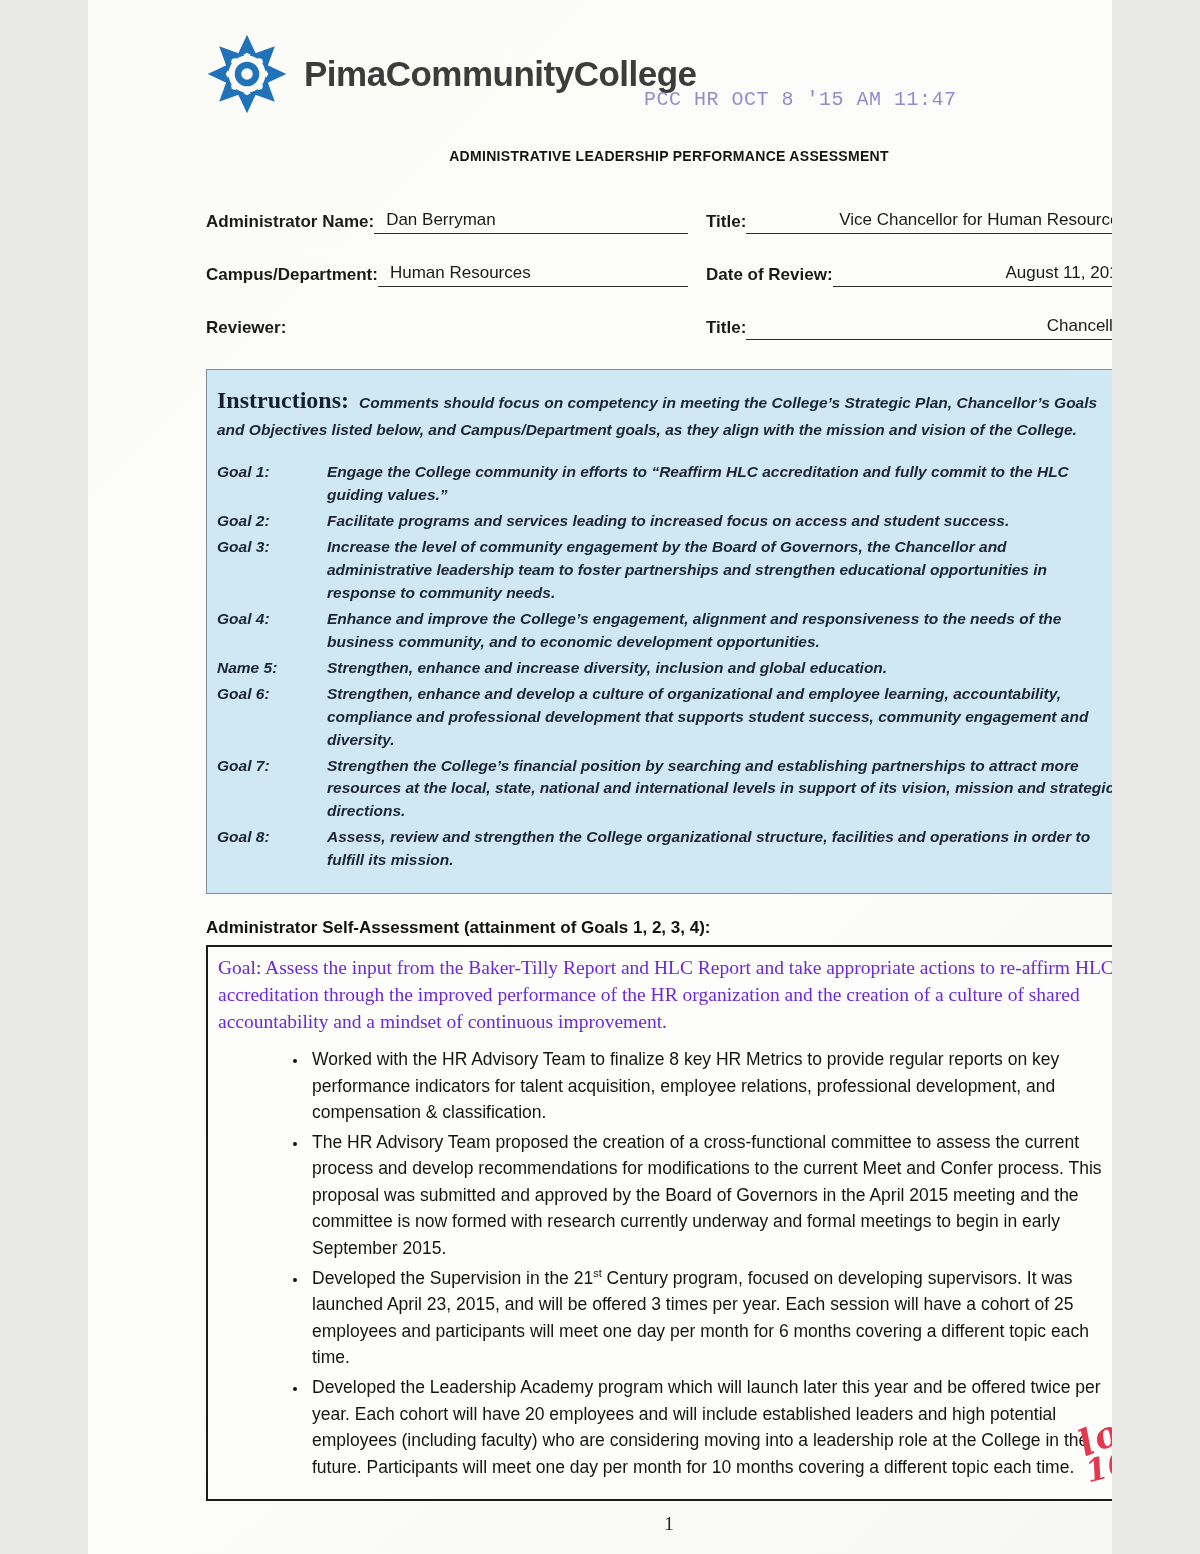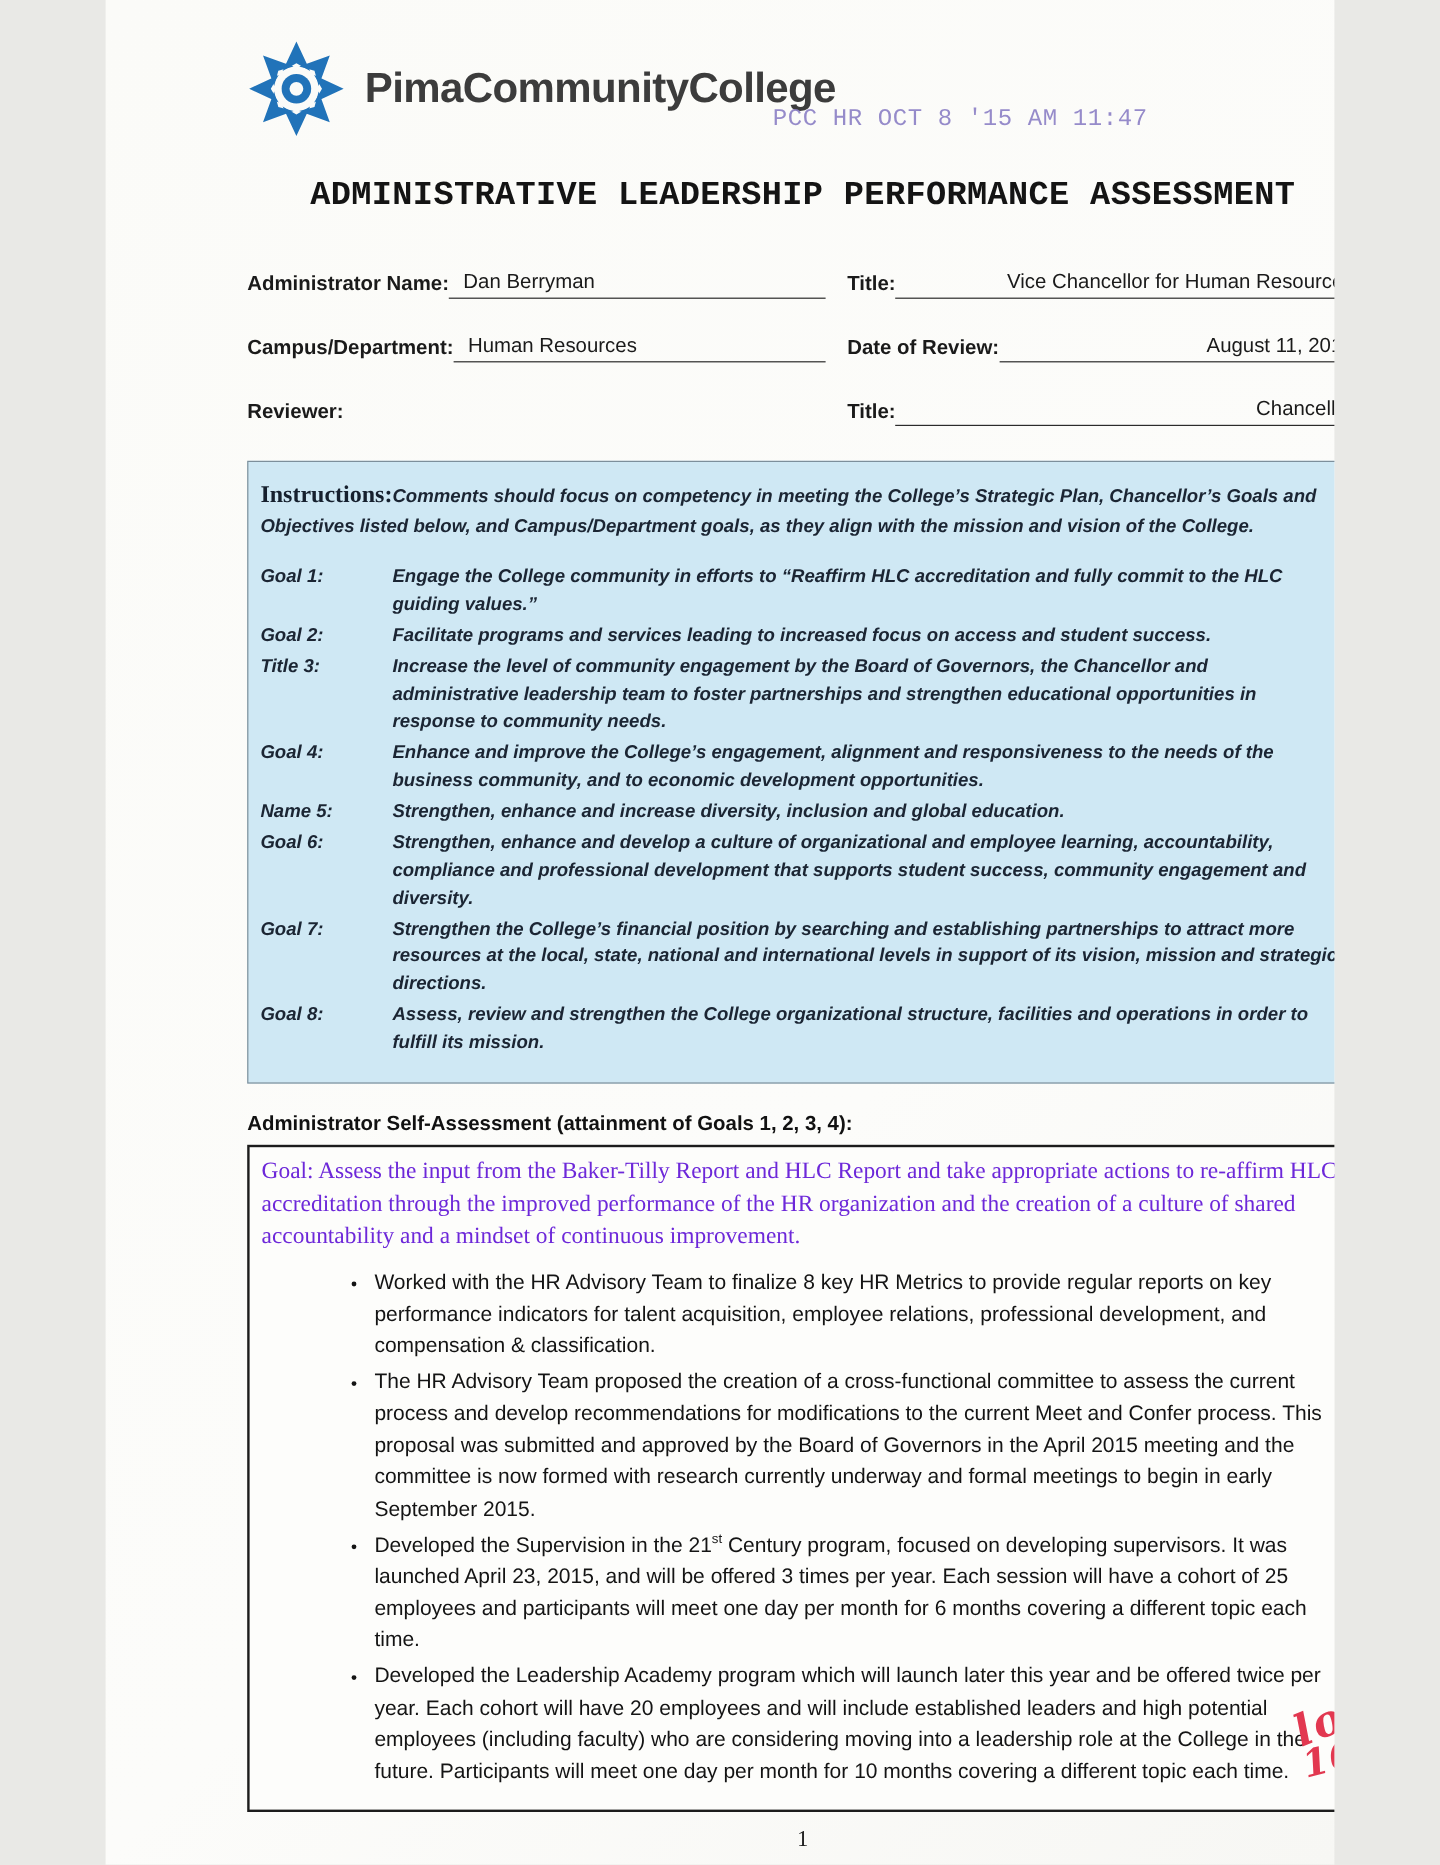--- a/index.html
+++ b/index.html
@@ -14,38 +14,38 @@
   
   .header { display: flex; align-items: center; gap: 16px; margin-top: 30px; position: relative; height: 88px; }
   .logo-icon { width: 82px; height: 82px; flex-shrink: 0; }
   .brand { font-size: 35px; font-weight: bold; color: #3c3c3c; letter-spacing: -0.5px; }
   .stamp {
     position: absolute; left: 438px; top: 58px;
     font-family: "Liberation Mono", monospace; font-size: 20px;
     color: #8b7fc5; letter-spacing: 0.5px; opacity: 0.9; white-space: nowrap;
   }
 
-  .doc-title { text-align: center; font-size: 28px; font-weight: bold; letter-spacing: 0.3px; margin-top: 30px; color: #141414; font-family: Liberation Mono, monospace; }
+  .doc-title { text-align: center; font-size: 14px; font-weight: bold; letter-spacing: 0.3px; margin-top: 30px; color: #141414; }
 
   
   .form { margin-top: 46px; }
   .form-row { display: flex; margin-bottom: 29px; }
   .cell { display: flex; align-items: flex-end; }
   .cell-left { width: 482px; flex-shrink: 0; }
   .cell-right { flex: 1; margin-left: 18px; text-align: right; }
   .flabel { font-weight: bold; font-size: 17px; white-space: nowrap; padding-bottom: 2px; }
   .fvalue { flex: 1; border-bottom: 1.6px solid #2b2b2b; font-size: 17px; padding: 0 4px 3px 12px; white-space: nowrap; }
 
   
   .instructions {
     margin-top: 22px; background: #cfe8f4; border: 1px solid #7d8f9b;
     padding: 12px 16px 18px 10px; color: #1b2533;
   }
   .instr-head { font-size: 15.5px; line-height: 1.5; }
-  .instr-label { font-family: "Liberation Serif", serif; font-weight: bold; font-size: 20px; color: #16202e; }
+  .instr-label { font-family: "Liberation Serif", serif; font-weight: bold; font-size: 24px; color: #16202e; margin-right: 10px; }
   .instr-text { font-weight: bold; font-style: italic; }
   .goals { margin-top: 20px; }
   .goal-row { display: flex; font-weight: bold; font-style: italic; font-size: 15.5px; line-height: 1.48; margin-bottom: 3px; }
   .goal-label { width: 110px; flex-shrink: 0; }
   .goal-text { flex: 1; }
 
   
   .sa-heading { margin-top: 24px; font-size: 17px; font-weight: bold; color: #111; }
   .goal-box { margin-top: 7px; border: 2px solid #1c1c1c; background: #fdfdfb; padding: 8px 16px 16px 10px; }
   .goal-statement {
@@ -138,21 +138,21 @@
       <div class="goals">
           <div class="goal-row">
             <div class="goal-label">Goal 1:</div>
             <div class="goal-text">Engage the College community in efforts to “Reaffirm HLC accreditation and fully commit to the HLC guiding values.”</div>
           </div>
           <div class="goal-row">
             <div class="goal-label">Goal 2:</div>
             <div class="goal-text">Facilitate programs and services leading to increased focus on access and student success.</div>
           </div>
           <div class="goal-row">
-            <div class="goal-label">Title 3:</div>
+            <div class="goal-label">Goal 3:</div>
             <div class="goal-text">Increase the level of community engagement by the Board of Governors, the Chancellor and administrative leadership team to foster partnerships and strengthen educational opportunities in response to community needs.</div>
           </div>
           <div class="goal-row">
             <div class="goal-label">Goal 4:</div>
             <div class="goal-text">Enhance and improve the College’s engagement, alignment and responsiveness to the needs of the business community, and to economic development opportunities.</div>
           </div>
           <div class="goal-row">
             <div class="goal-label">Name 5:</div>
             <div class="goal-text">Strengthen, enhance and increase diversity, inclusion and global education.</div>
           </div>

